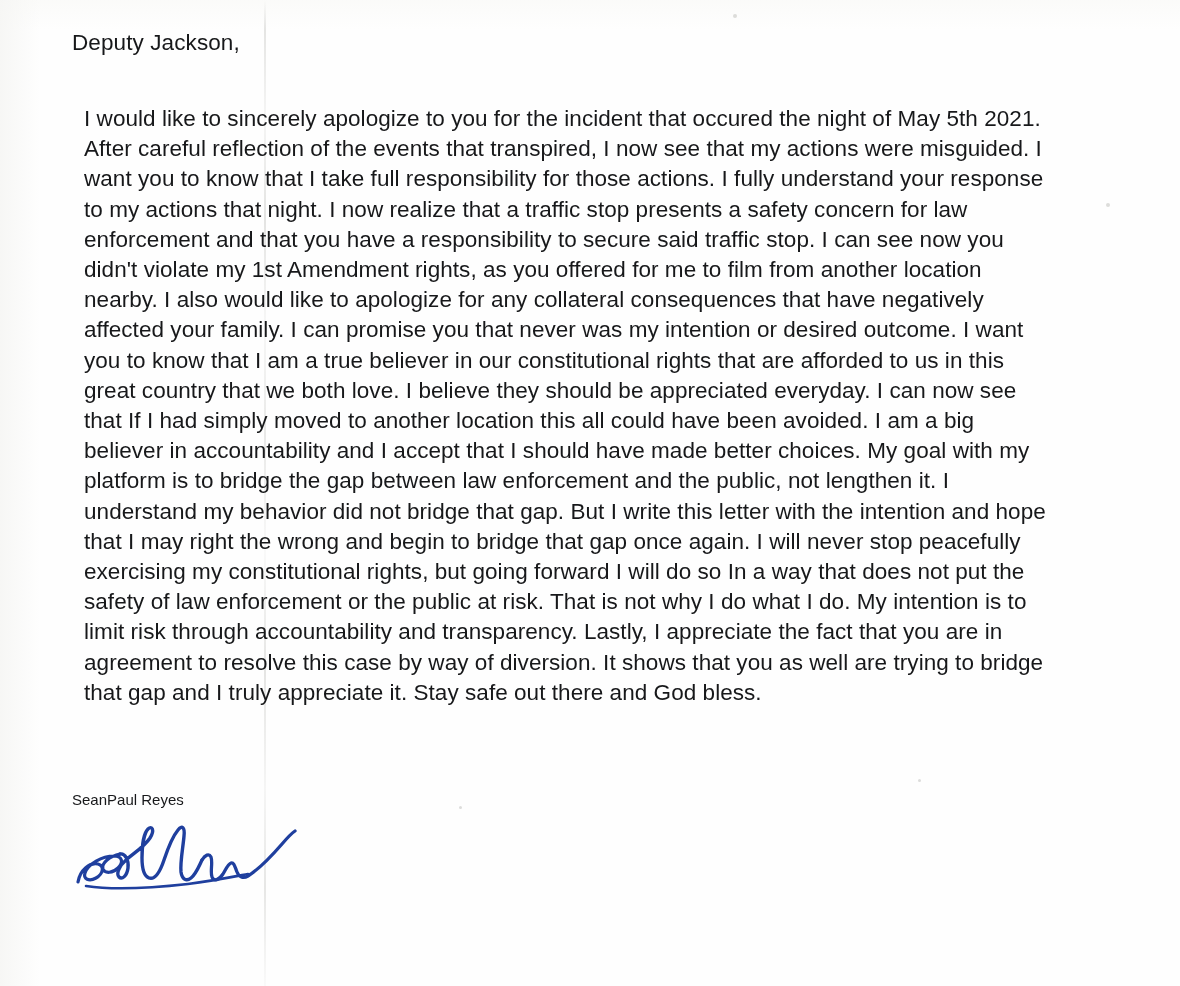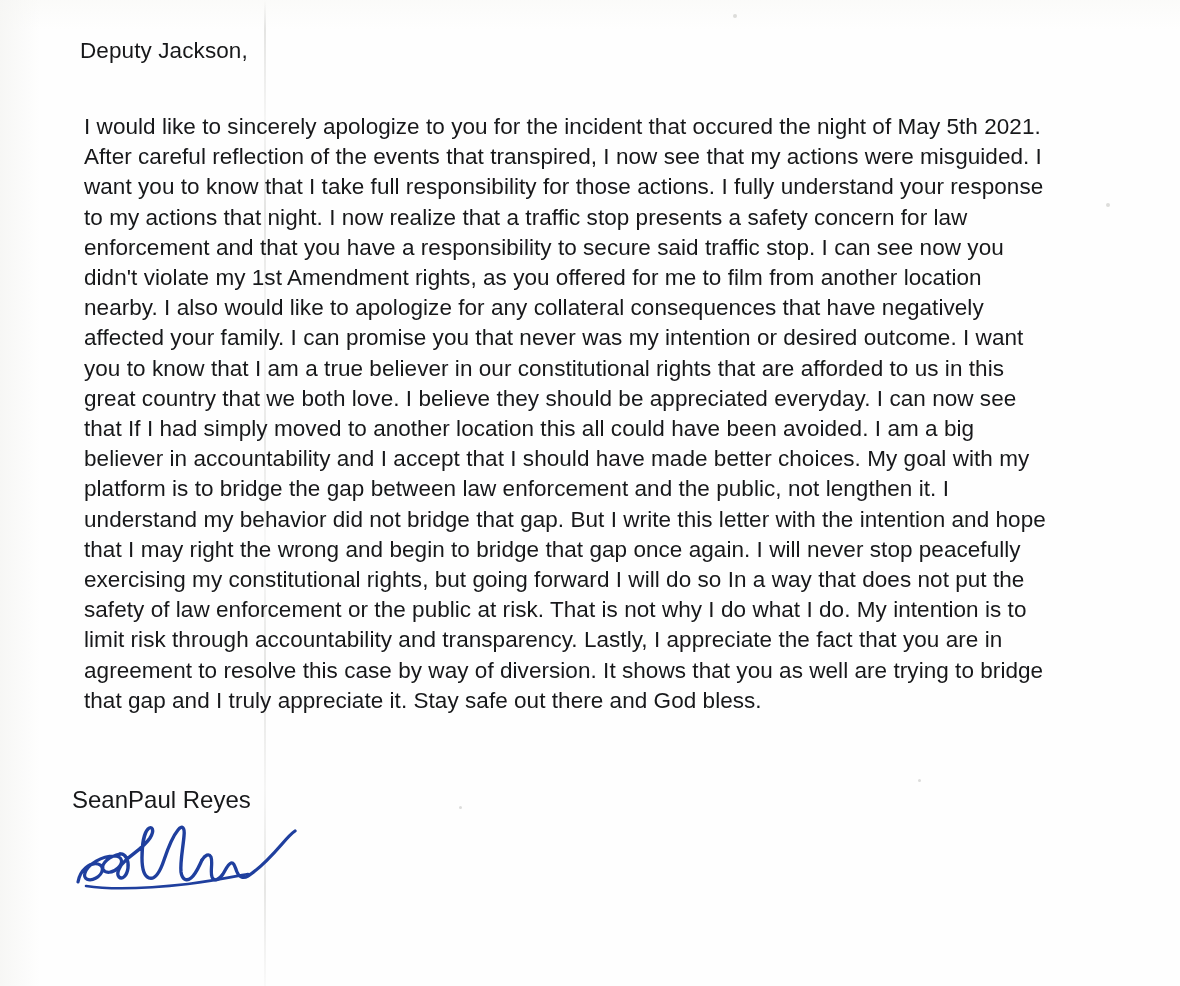--- a/index.html
+++ b/index.html
@@ -56,21 +56,21 @@
   }
 
   .letter {
     position: absolute;
     left: 72px;
     top: 0;
     width: 1052px;
   }
 
   .salutation {
-    margin: 8px;
+    margin: 0;
     padding-top: 28px;
     font-size: 22.5px;
     line-height: 30px;
     color: #17181a;
     letter-spacing: 0.1px;
   }
 
   .body-block {
     margin: 12px;
     padding-top: 34px;
@@ -82,21 +82,21 @@
   }
 
   .signature-block {
     position: absolute;
     left: 72px;
     top: 786px;
     width: 520px;
   }
   .signature-name {
     margin: 0;
-    font-size: 24px;
+    font-size: 15px;
     line-height: 28px;
     color: #17181a;
   }
   .signature-mark {
     margin-top: 2px;
     width: 230px;
     height: 80px;
   }
   .signature-mark svg {
     display: block;

